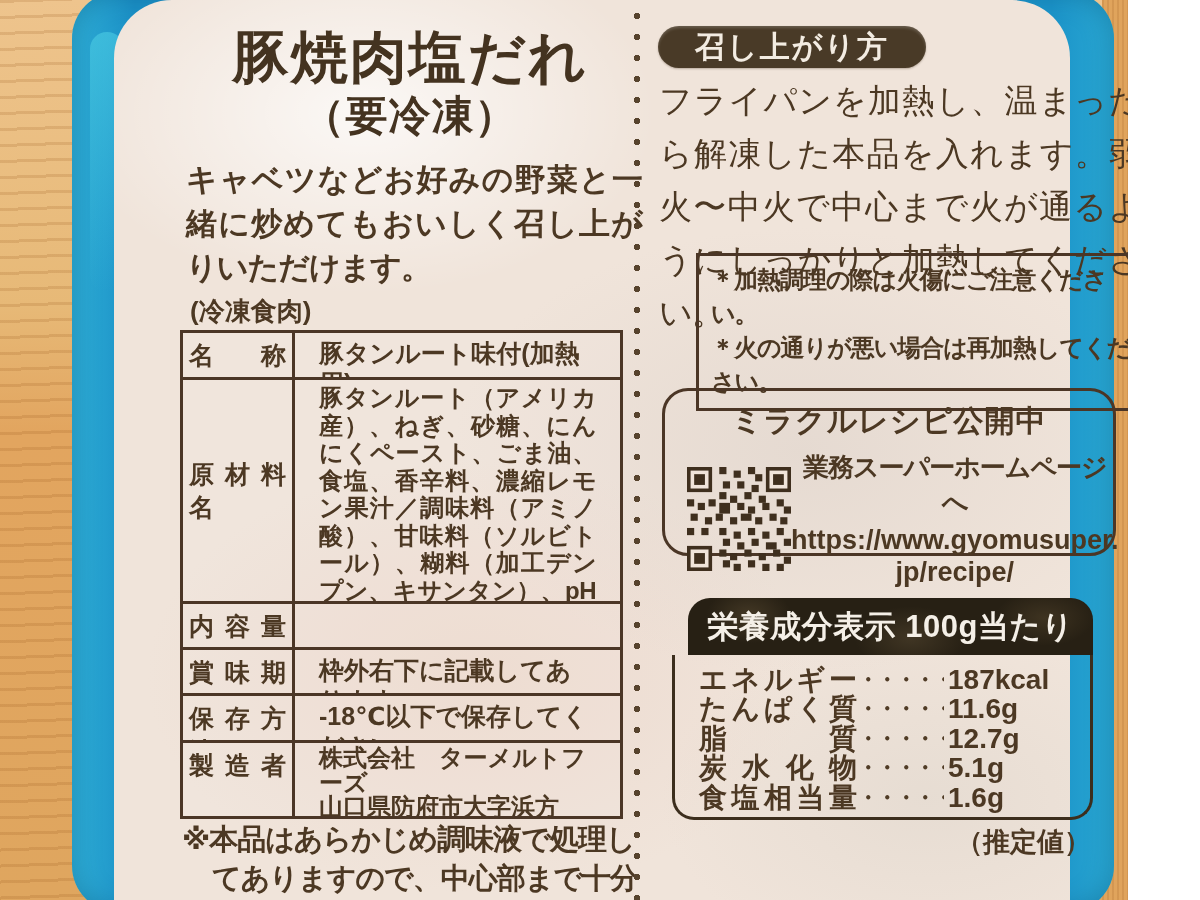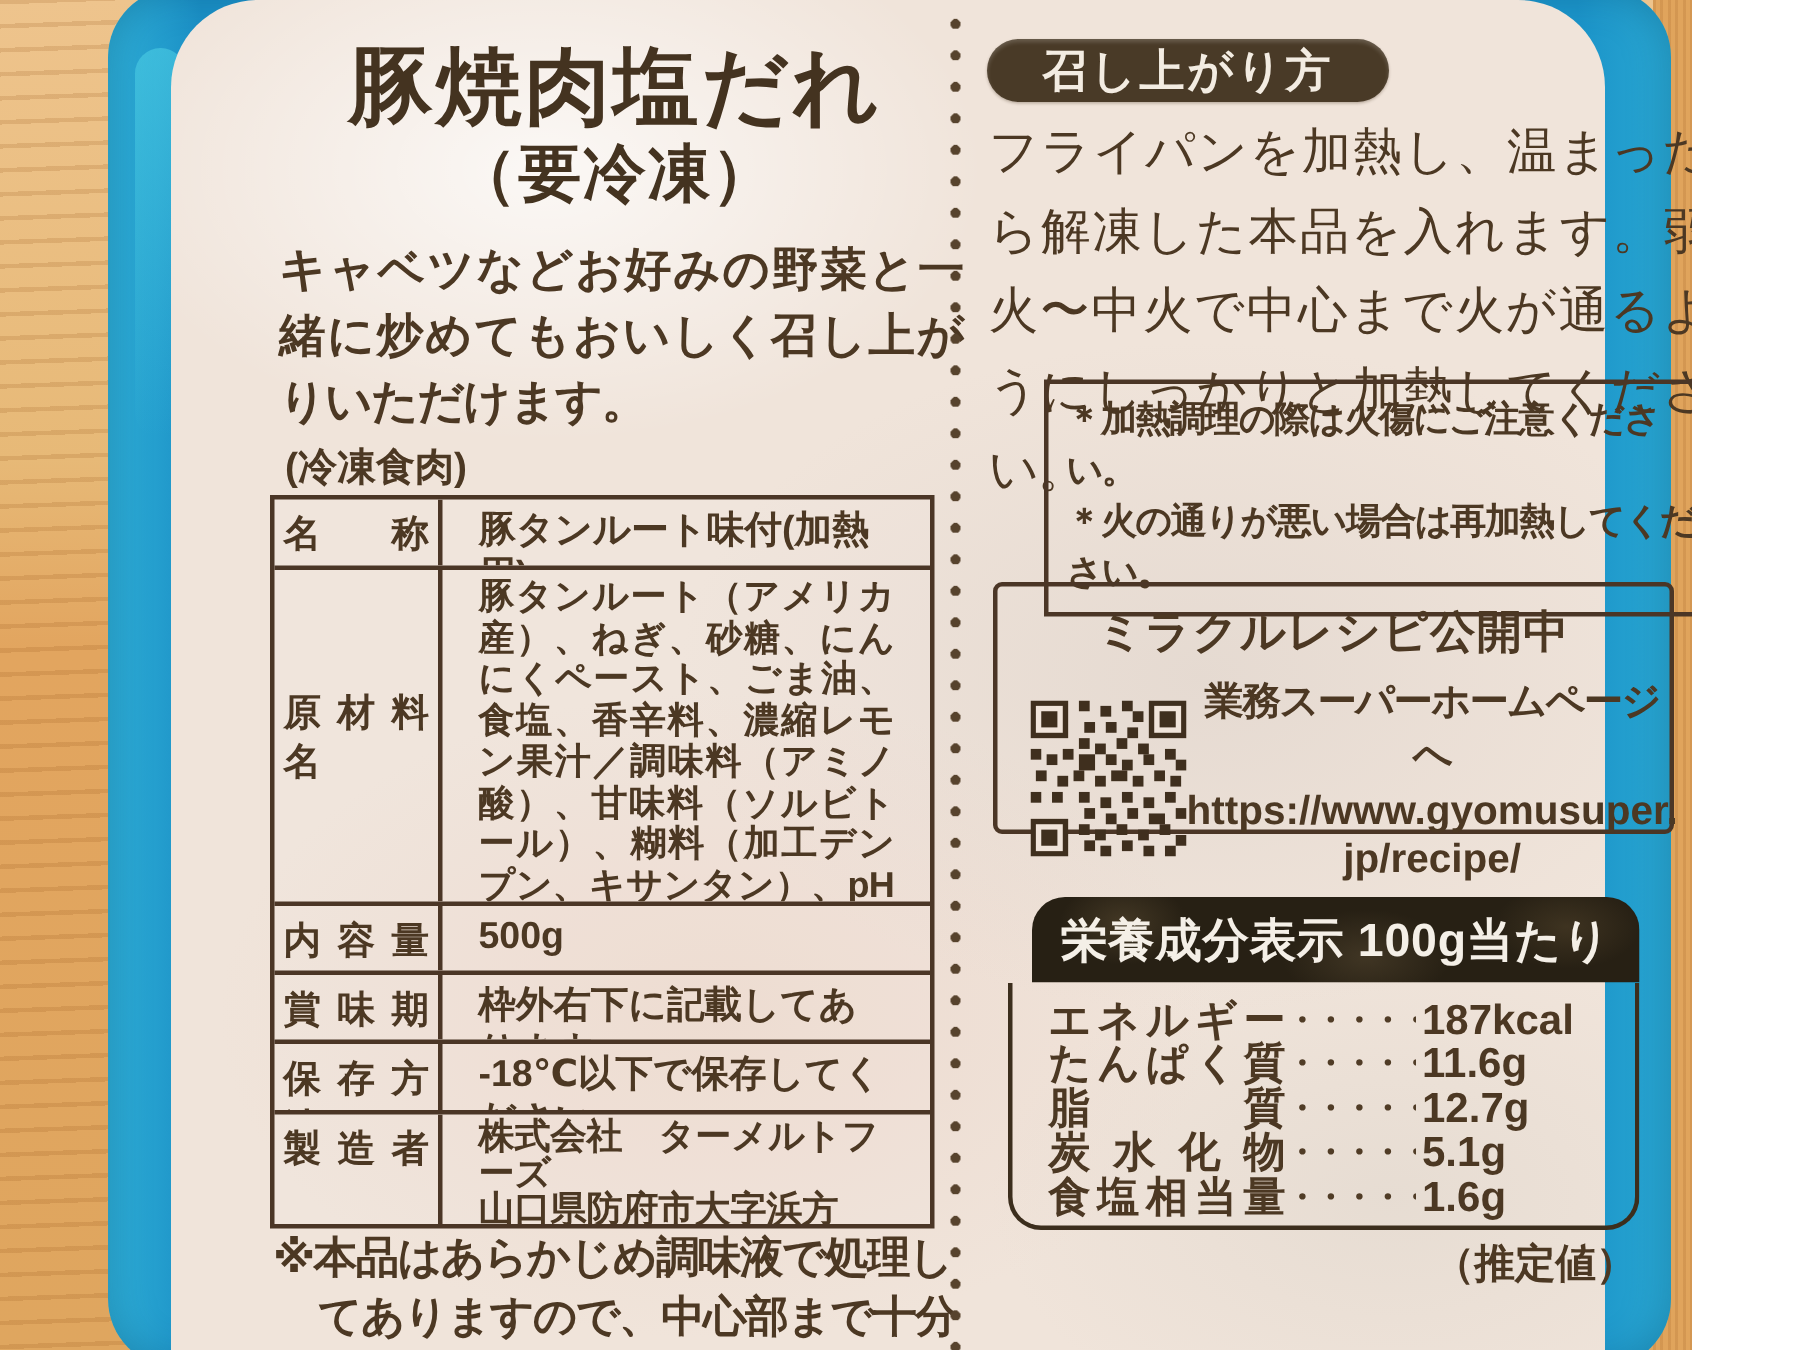--- a/index.html
+++ b/index.html
@@ -117,21 +117,21 @@
     font-size:33px; line-height:53px; letter-spacing:-1px; text-align:justify; font-weight:400;
   }
   .warn-box {
     position:absolute; left:696px; top:253px; width:454px;
     border:3px solid #4b3626; padding:7px 10px 9px 12px;
     font-size:24px; line-height:34px; letter-spacing:-1px; font-weight:600;
   }
 
   .recipe-box {
     position:absolute; left:662px; top:388px; width:454px; height:168px;
-    border:3px solid #4b3626; border-radius:6px; padding:10px 14px 8px;
+    border:3px solid #4b3626; border-radius:26px; padding:10px 14px 8px;
   }
   .recipe-title { text-align:center; font-size:30px; font-weight:700; letter-spacing:1px; }
   .recipe-body { display:flex; margin-top:8px; align-items:center; }
   .qr { flex:0 0 104px; height:104px; margin-left:8px; }
   .qr svg { width:104px; height:104px; }
   .recipe-text { flex:1; text-align:center; }
   .recipe-link { font-size:26px; font-weight:700; letter-spacing:-1px; }
   .recipe-url  { font-size:27px; font-weight:600; line-height:32px; margin-top:4px; }
 
   .nut-box {
@@ -181,21 +181,20 @@
       <div class="spec-value ink">豚タンルート味付(加熱用)</div>
     </div>
     <div class="spec-row r-ingr">
       <div class="spec-label ink">
           <span class="j">原材料名</span>
         </div>
       <div class="spec-value ink">豚タンルート（アメリカ産）、ねぎ、砂糖、にんにくペースト、ごま油、食塩、香辛料、濃縮レモン果汁／調味料（アミノ酸）、甘味料（ソルビトール）、糊料（加工デンプン、キサンタン）、pH調整剤、乳化剤、（一部に大豆・豚肉・ごまを含む）</div>
     </div>
     <div class="spec-row r-qty">
       <div class="spec-label ink"><span class="j">内容量</span></div>
-      <div class="spec-value ink">500g</div>
     </div>
     <div class="spec-row r-exp">
       <div class="spec-label ink"><span class="j">賞味期限</span></div>
       <div class="spec-value ink">枠外右下に記載してあります。</div>
     </div>
     <div class="spec-row r-store">
       <div class="spec-label ink"><span class="j">保存方法</span></div>
       <div class="spec-value ink">-18℃以下で保存してください。</div>
     </div>
     <div class="spec-row r-maker">

